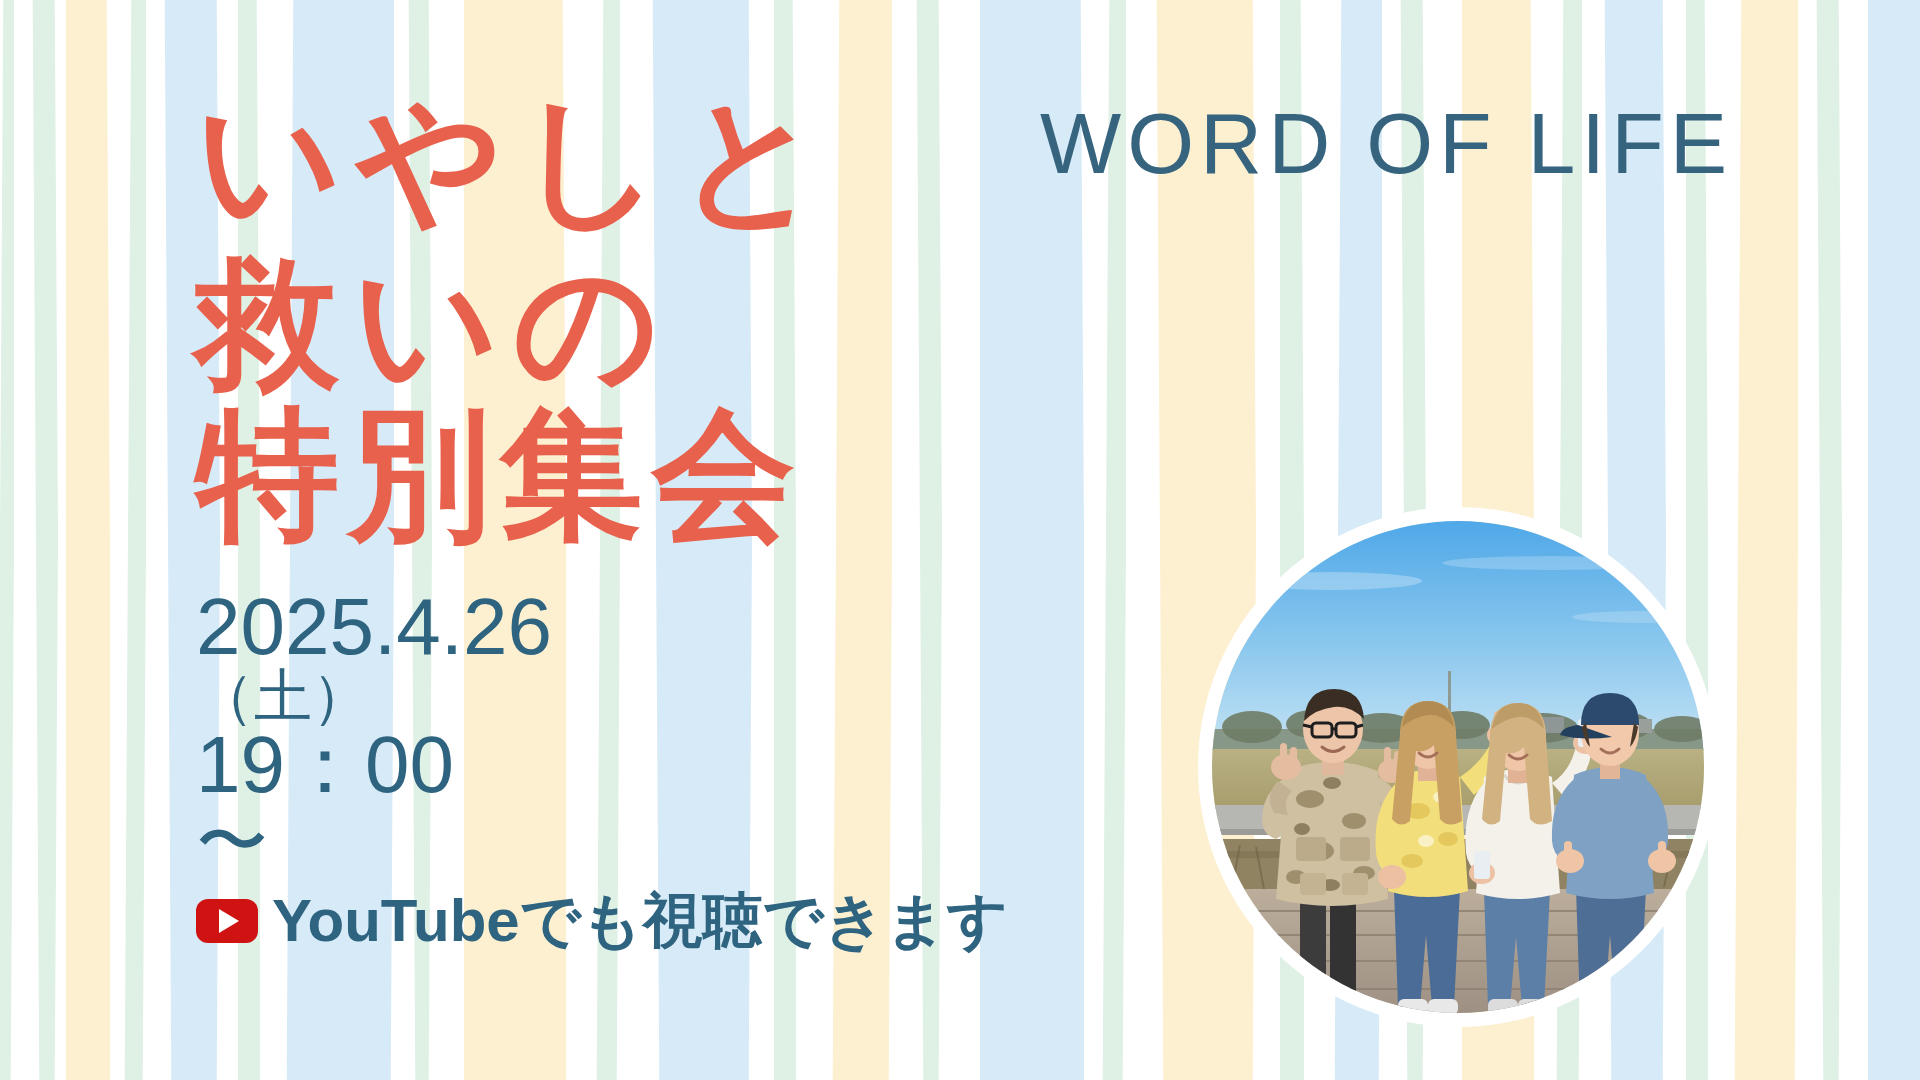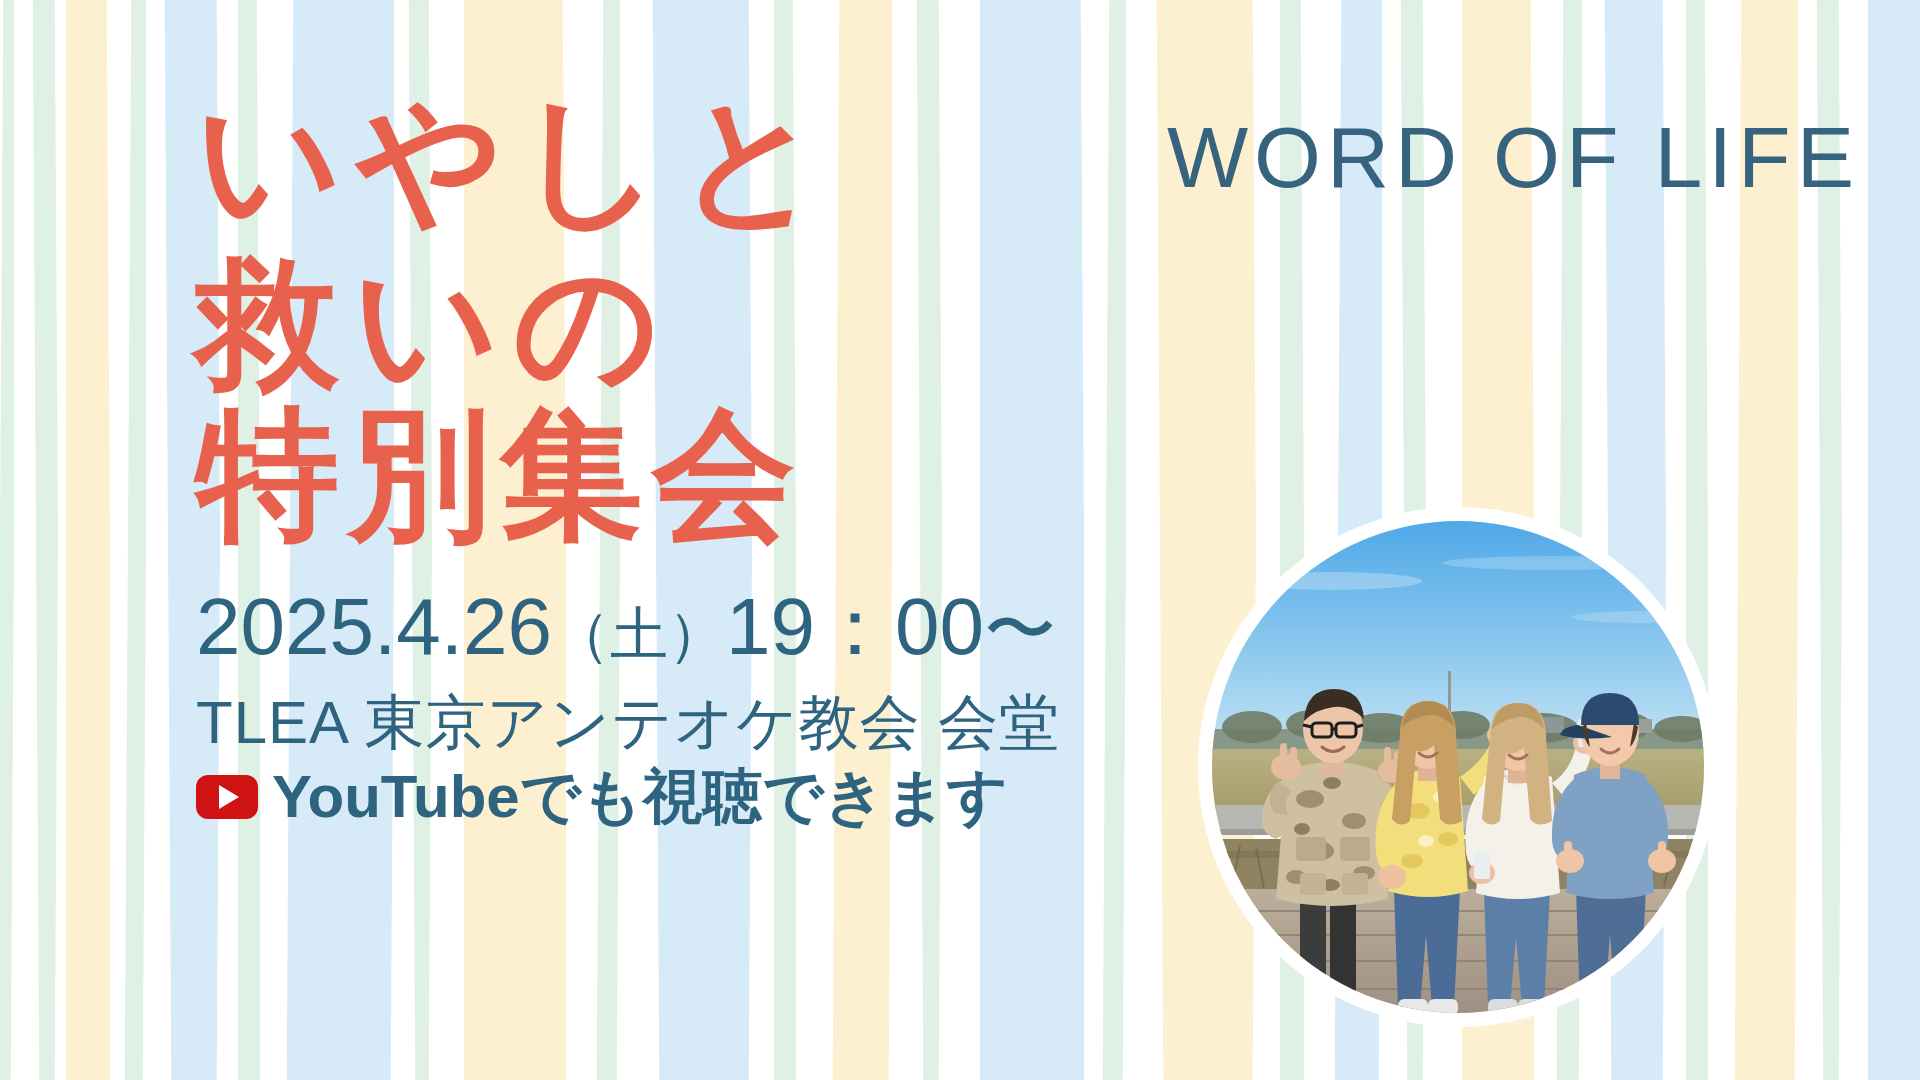--- a/index.html
+++ b/index.html
@@ -33,21 +33,21 @@
 
   #date-line{
     color:#2E6480;
     font-family:"Liberation Sans","DejaVu Sans",sans-serif;
     font-weight:400;
     font-size:80px;
     line-height:1;
     letter-spacing:0px;
     white-space:nowrap;
     margin:36px 0 0 0;
-    display:flex;align-items:baseline;
+    display:flex;align-items:baseline;flex-direction:column;
   }
   #date-line .dow{font-size:58px;}
   #date-line .tilde{font-size:72px;}
 
   #venue-line{
     color:#2E6480;
     font-family:"Liberation Sans","DejaVu Sans",sans-serif;
     font-size:60px;
     line-height:1;
     white-space:nowrap;
@@ -68,21 +68,21 @@
     width:62px;height:44px;border-radius:12px;background:#CE1312;
     display:inline-flex;align-items:center;justify-content:center;flex:none;
   }
   #yt-icon .tri{
     width:0;height:0;border-left:20px solid #fff;
     border-top:12px solid transparent;border-bottom:12px solid transparent;
     margin-left:4px;
   }
 
   
-  #right-col{position:absolute;left:1060px;top:114px;z-index:3;width:800px;text-align:right;}
+  #right-col{position:absolute;left:1060px;top:100px;z-index:3;width:800px;text-align:left;}
   .r-line{
     color:#36637E;
     font-family:"Liberation Sans","DejaVu Sans",sans-serif;
     font-weight:400;
     white-space:nowrap;
     line-height:1;
     margin:0;
   }
   #wol{font-size:86px;letter-spacing:6px;margin-left:-20px;}
   #sweden-wrap{position:relative;display:inline-block;margin-top:20px;}
@@ -178,21 +178,20 @@
     <p class="jp-title l2">救いの</p>
     <p class="jp-title l3">特別集会</p>
 
     <p id="date-line">
       <span>2025.4.26</span>
         <span class="dow">（土）</span>
         <span>19：00</span>
         <span class="tilde">〜</span>
     </p>
 
-    <p id="venue-line">TLEA 東京アンテオケ教会 会堂</p>
 
     <div id="yt-line">
       <span id="yt-icon">
           <span class="tri"></span>
         </span>
       <span>YouTubeでも視聴できます</span>
     </div>
   </div>
 
   <div id="right-col">

